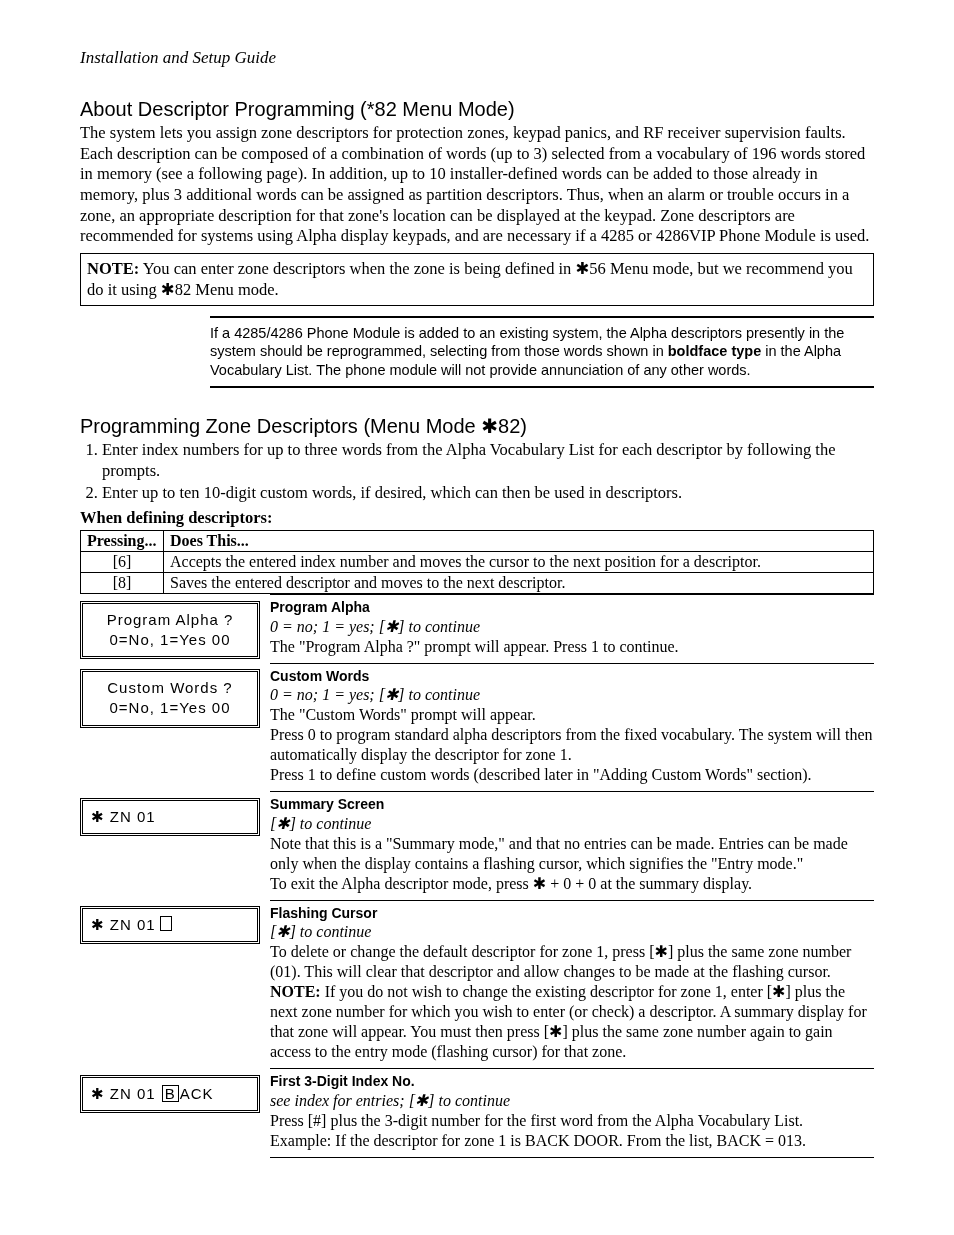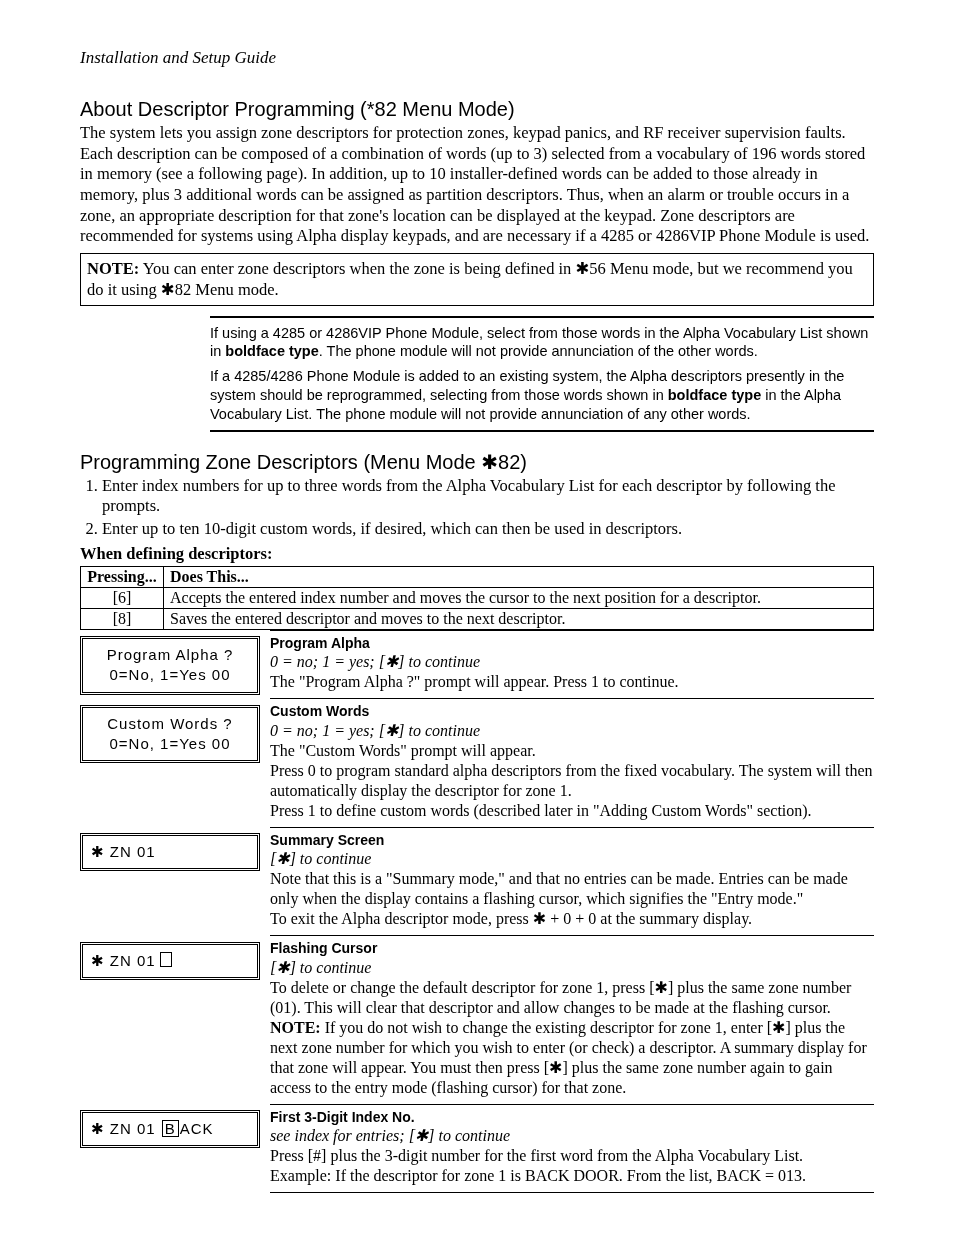--- a/index.html
+++ b/index.html
@@ -75,21 +75,21 @@
     font-family: "Times New Roman", serif;
     font-size: 16px;
   }
   table.press-table th, table.press-table td {
     border: 1px solid #000;
     padding: 1px 6px;
     text-align: left;
   }
   table.press-table th { font-weight: bold; }
   table.press-table td.center { text-align: center; width: 70px; }
-  table.press-table th.center { text-align: center; width: 70px; }
+  table.press-table th.center { width: 70px; }
   .after-table {
     font-size: 16.5px;
     font-family: "Times New Roman", serif;
     margin: 8px 0 10px 0;
   }
   .desc-table {
     width: 100%;
     border-collapse: collapse;
     table-layout: fixed;
   }
@@ -156,28 +156,25 @@
 
 <h2 class="section-title">About Descriptor Programming (*82 Menu Mode)</h2>
 <p class="body">The system lets you assign zone descriptors for protection zones, keypad panics, and RF receiver supervision faults. Each description can be composed of a combination of words (up to 3) selected from a vocabulary of 196 words stored in memory (see a following page). In addition, up to 10 installer-defined words can be added to those already in memory, plus 3 additional words can be assigned as partition descriptors. Thus, when an alarm or trouble occurs in a zone, an appropriate description for that zone's location can be displayed at the keypad. Zone descriptors are recommended for systems using Alpha display keypads, and are necessary if a 4285 or 4286VIP Phone Module is used.</p>
 
 <div class="note-box">
   <b>NOTE:</b><span> You can enter zone descriptors when the zone is being defined in </span><span class="star">✱</span><span>56 Menu mode, but we recommend you do it using </span><span class="star">✱</span><span>82 Menu mode.</span>
 </div>
 
 <div class="inset-block inset-last">
   <p>
-    <span>If using a 4285 or 4286VIP Phone Module, select from those words in the Alpha Vocabulary List shown in </span><b>boldface type</b><span>. The phone module will not provide annunciation of the other words.</span>
-  </p>
-  <p>
     <span>If a 4285/4286 Phone Module is added to an existing system, the Alpha descriptors presently in the system should be reprogrammed, selecting from those words shown in </span><b>boldface type</b><span> in the Alpha Vocabulary List. The phone module will not provide annunciation of any other words.</span>
   </p>
 </div>
 
-<h2 class="section-title" style="margin-top:18px;">Programming Zone Descriptors (Menu Mode ✱82)</h2>
+<h2 class="section-title" style="margin-top:26px;">Programming Zone Descriptors (Menu Mode ✱82)</h2>
 <ol class="steps">
   <li>Enter index numbers for up to three words from the Alpha Vocabulary List for each descriptor by following the prompts.</li>
   <li>Enter up to ten 10-digit custom words, if desired, which can then be used in descriptors.</li>
 </ol>
 <div class="subhead">When defining descriptors:</div>
 
 <table class="press-table">
   <tbody>
         <tr>
     <th class="center">Pressing...</th>

